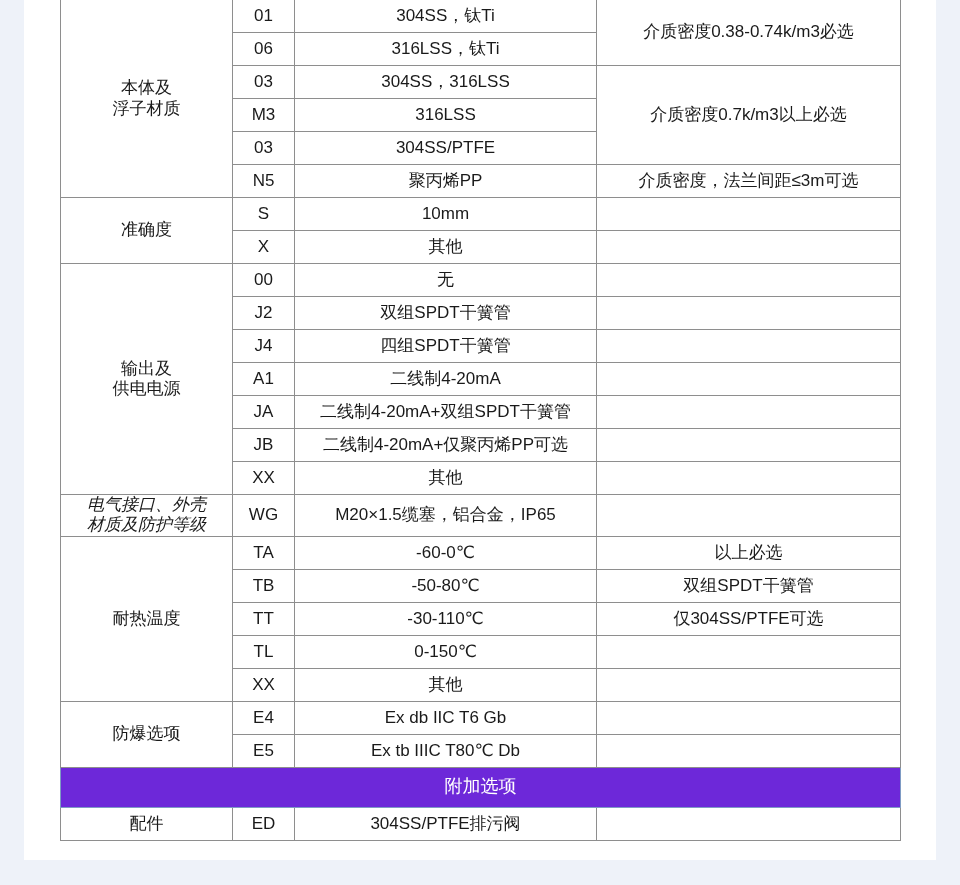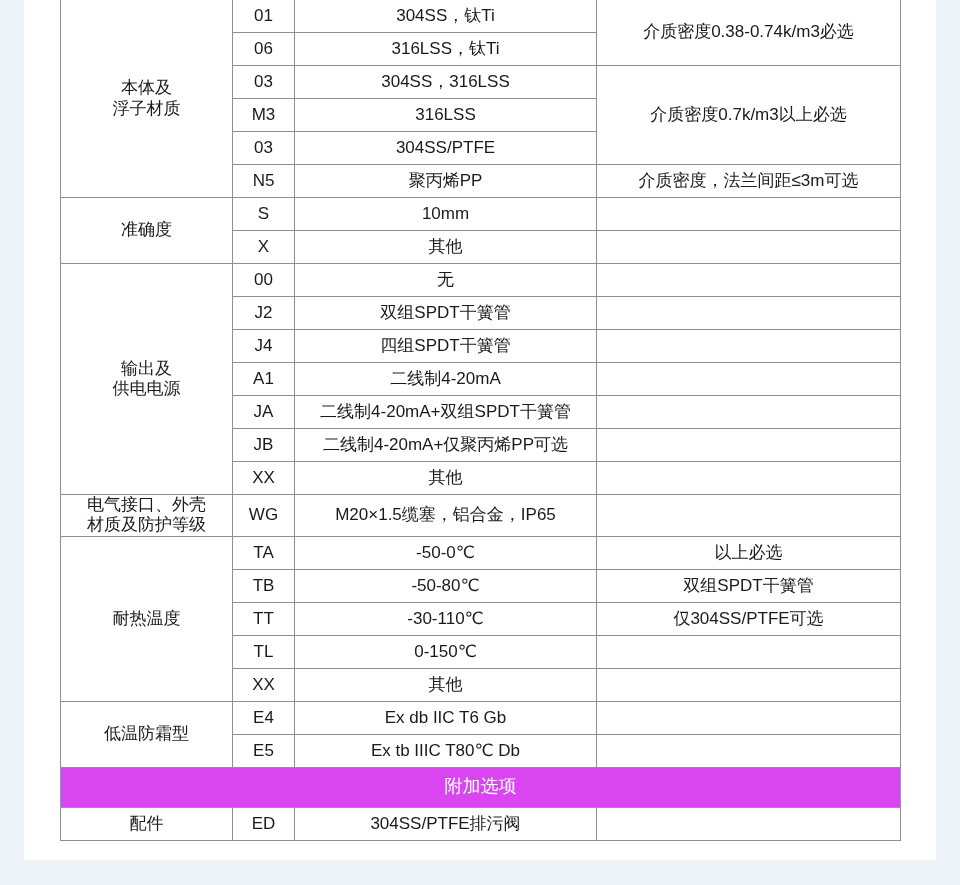--- a/index.html
+++ b/index.html
@@ -62,26 +62,27 @@
     width: 302px;
     font-size: 17px;
   }
   td.col-note {
     width: 304px;
     font-size: 17px;
   }
   td.name-small {
     font-size: 13px;
     line-height: 1.25;
+    font-style: italic;
   }
   td.note-cell {
     border-bottom: 1px solid #8e8e8e;
   }
   tr.section-row td {
-    background: #d946ef;
+    background: #6d28d9;
     color: #ffffff;
     font-size: 18px;
     height: 40px;
     border: 1px solid #7e9bc4;
   }
   .multiline {
     display: block;
   }
 </style>
 </head>
@@ -181,21 +182,21 @@
             </td>
             <td class="col-code">WG</td>
             <td class="col-desc">M20×1.5缆塞，铝合金，IP65</td>
             <td class="col-note note-cell"></td>
           </tr>
           <tr>
             <td class="col-name" rowspan="5">
               <span class="multiline">耐热温度</span>
             </td>
             <td class="col-code">TA</td>
-            <td class="col-desc">-50-0℃</td>
+            <td class="col-desc">-60-0℃</td>
             <td class="col-note note-cell">以上必选</td>
           </tr>
           <tr>
             <td class="col-code">TB</td>
             <td class="col-desc">-50-80℃</td>
             <td class="col-note note-cell">双组SPDT干簧管</td>
           </tr>
           <tr>
             <td class="col-code">TT</td>
             <td class="col-desc">-30-110℃</td>
@@ -206,21 +207,21 @@
             <td class="col-desc">0-150℃</td>
             <td class="col-note note-cell"></td>
           </tr>
           <tr>
             <td class="col-code">XX</td>
             <td class="col-desc">其他</td>
             <td class="col-note note-cell"></td>
           </tr>
           <tr>
             <td class="col-name" rowspan="2">
-              <span class="multiline">低温防霜型</span>
+              <span class="multiline">防爆选项</span>
             </td>
             <td class="col-code">E4</td>
             <td class="col-desc">Ex db IIC T6 Gb</td>
             <td class="col-note note-cell"></td>
           </tr>
           <tr>
             <td class="col-code">E5</td>
             <td class="col-desc">Ex tb IIIC T80℃ Db</td>
             <td class="col-note note-cell"></td>
           </tr>

